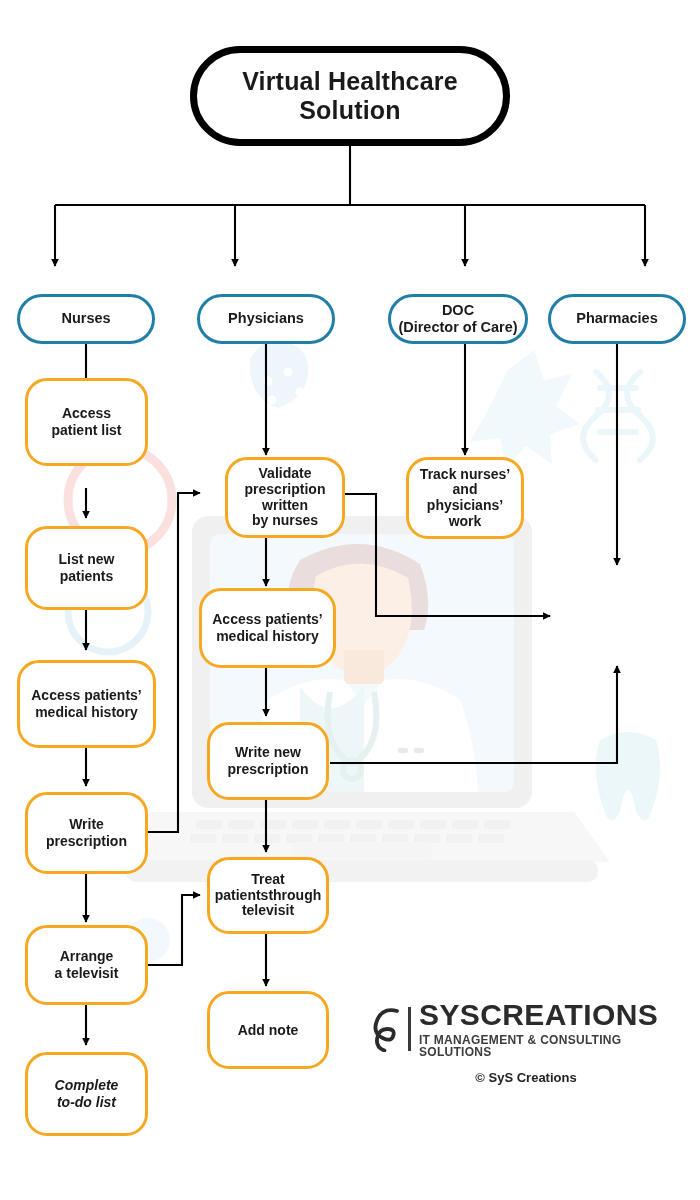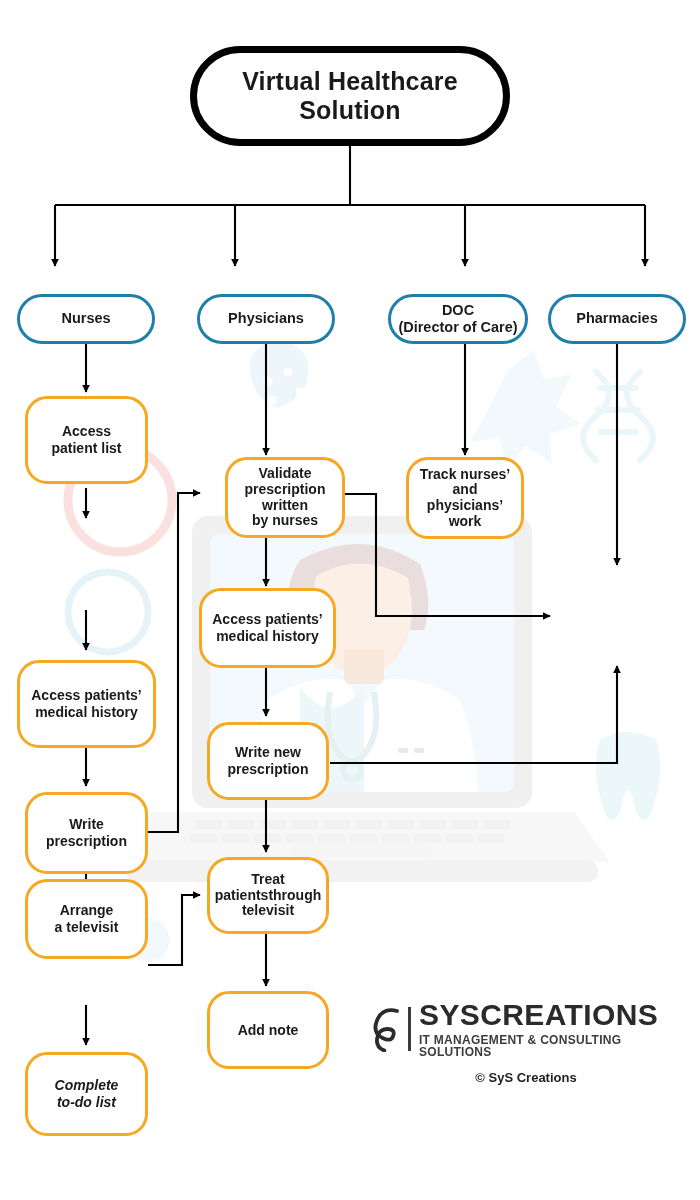--- a/index.html
+++ b/index.html
@@ -217,27 +217,29 @@
 
   <div class="node title" style="left:190px; top:46px; width:320px; height:100px;">Virtual Healthcare
 Solution</div>
 
   <div class="node role" style="left:17px;  top:294px; width:138px; height:50px;">Nurses</div>
   <div class="node role" style="left:388px; top:294px; width:140px; height:50px;">DOC
 (Director of Care)</div>
   <div class="node role" style="left:197px; top:294px; width:138px; height:50px;">Physicians</div>
   <div class="node role" style="left:548px; top:294px; width:138px; height:50px;">Pharmacies</div>
 
-  <div class="node task" style="left:25px; top:396px; width:123px; height:88px;">Access
+  <div class="node task" style="left:25px; top:378px; width:123px; height:88px;">Access
 patient list</div>
+  <div class="node task" style="left:25px; top:526px; width:123px; height:84px;">List new
+patients</div>
   <div class="node task" style="left:17px; top:660px; width:139px; height:88px;">Access patients’
 medical history</div>
   <div class="node task" style="left:25px; top:792px; width:123px; height:82px;">Write
 prescription</div>
-  <div class="node task" style="left:25px; top:879px; width:123px; height:80px;">Arrange
+  <div class="node task" style="left:25px; top:925px; width:123px; height:80px;">Arrange
 a televisit</div>
   <div class="node task" style="left:25px; top:1052px; width:123px; height:84px;font-style:italic;">Complete
 to-do list</div>
 
   <div class="node task tight" style="left:225px; top:457px; width:120px; height:81px;">Validate
 prescription
 written
 by nurses</div>
   <div class="node task" style="left:199px; top:588px; width:137px; height:80px;">Access patients’
 medical history</div>

